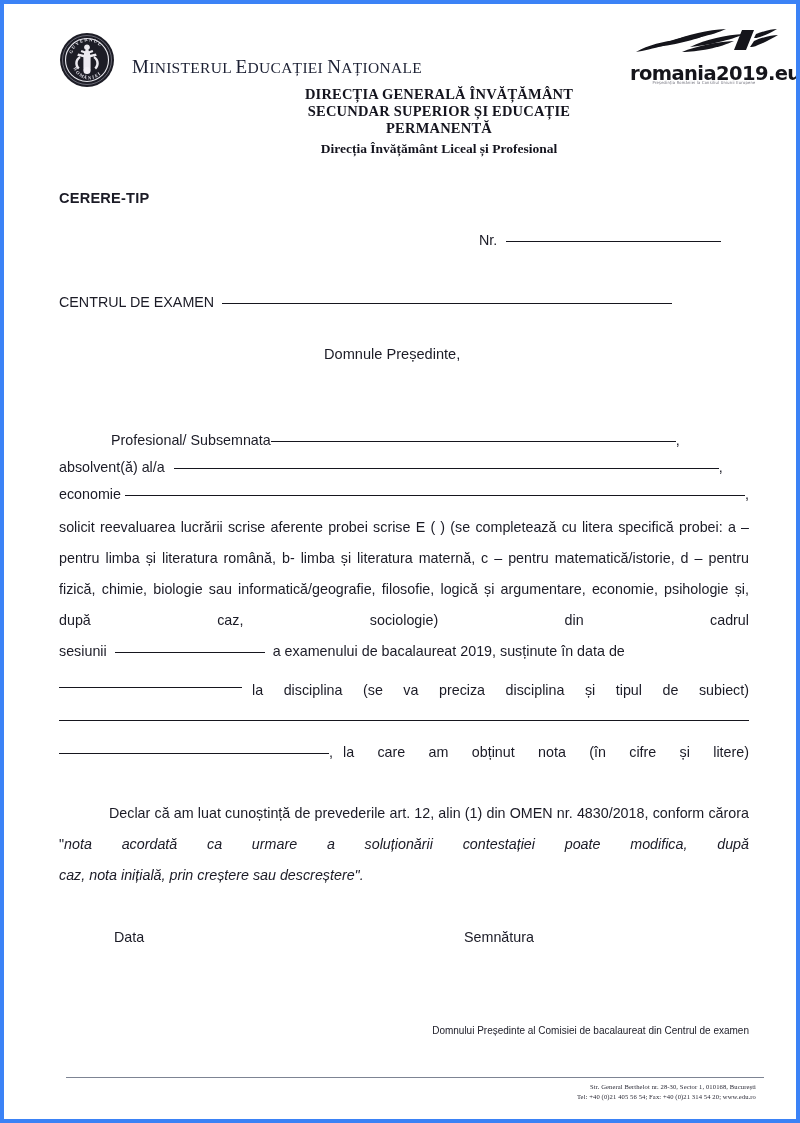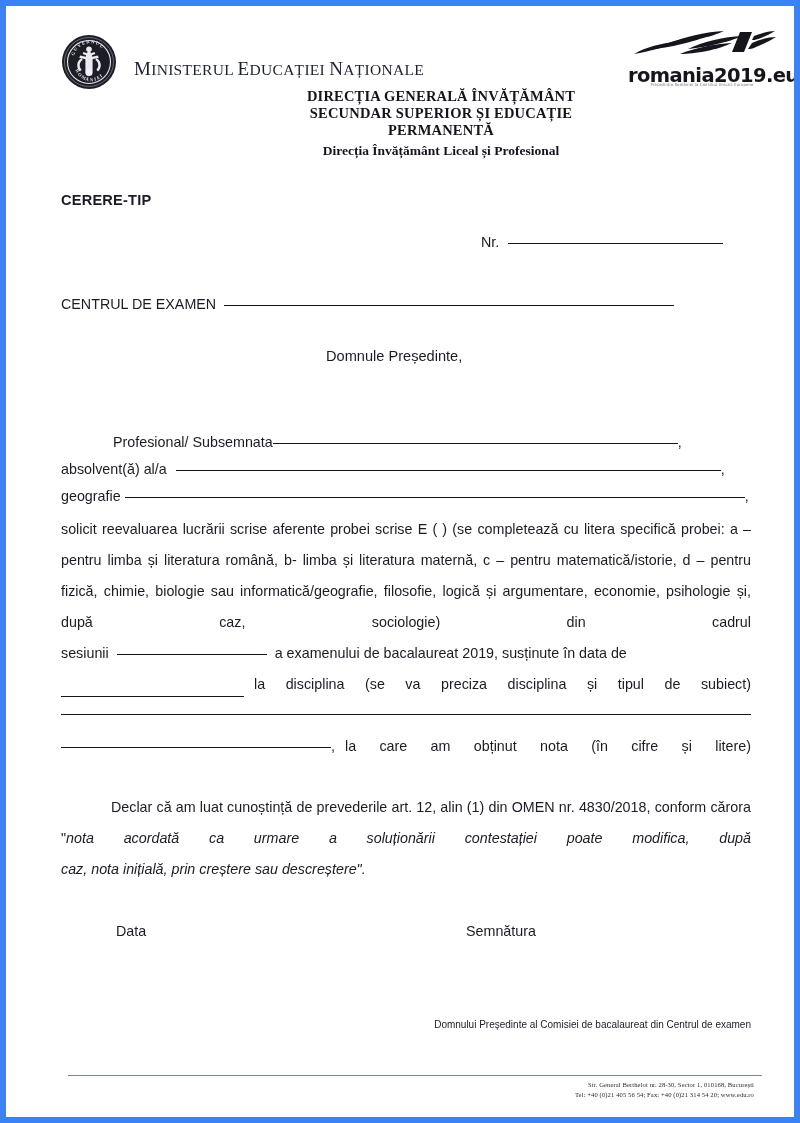--- a/index.html
+++ b/index.html
@@ -5,21 +5,21 @@
   html, body {
     margin: 0;
     padding: 0;
     background: #ffffff;
   }
   .page {
     position: relative;
     width: 800px;
     height: 1123px;
     background: #ffffff;
-    border: 6px solid #3b82f6;
+    border: 4px solid #3b82f6;
     box-sizing: border-box;
     overflow: hidden;
     font-family: "Liberation Sans", sans-serif;
     color: #1a1a22;
   }
 
   
   .header {
     position: absolute;
     left: 0; top: 0; right: 0;
@@ -154,22 +154,23 @@
     line-height: 31px;
     white-space: normal;
   }
   .justify-block p { margin: 0; }
 
   .l-sesiuni { margin-bottom: 0; line-height: 31px; }
   .l-sesiuni .blank { width: 150px; margin: 0 8px; }
 
   .l-disciplina {
     display: flex;
-    align-items: flex-end;
-    line-height: 31px;
+    align-items: center;
+    line-height: 31px;
+    margin-top: 8px;
   }
   .l-disciplina .blank { width: 183px; margin-right: 10px; }
   .l-disciplina .txt {
     flex: 1;
     text-align: justify;
     text-align-last: justify;
   }
 
   .rule-full {
     border-bottom: 1.8px solid #16161e;
@@ -334,21 +335,21 @@
       <span>,</span>
     </div>
 
     <div class="row l-absolvent">
       <span>absolvent(ă)  al/a</span>
       <span class="blank"></span>
       <span>,</span>
     </div>
 
     <div class="row l-profilul">
-      <span>geografie</span>
+      <span>economie</span>
       <span class="blank"></span>
       <span>,</span>
     </div>
 
     <div class="justify-block">
       <p>solicit reevaluarea lucrării scrise aferente probei scrise E (  )  (se completează cu litera specifică probei: a – pentru limba și literatura română, b- limba și literatura maternă, c – pentru matematică/istorie, d – pentru fizică, chimie, biologie sau informatică/geografie, filosofie, logică și argumentare, economie, psihologie și, după caz, sociologie) din cadrul</p>
     </div>
 
     <div class="row l-sesiuni">
       <span>sesiunii</span>

